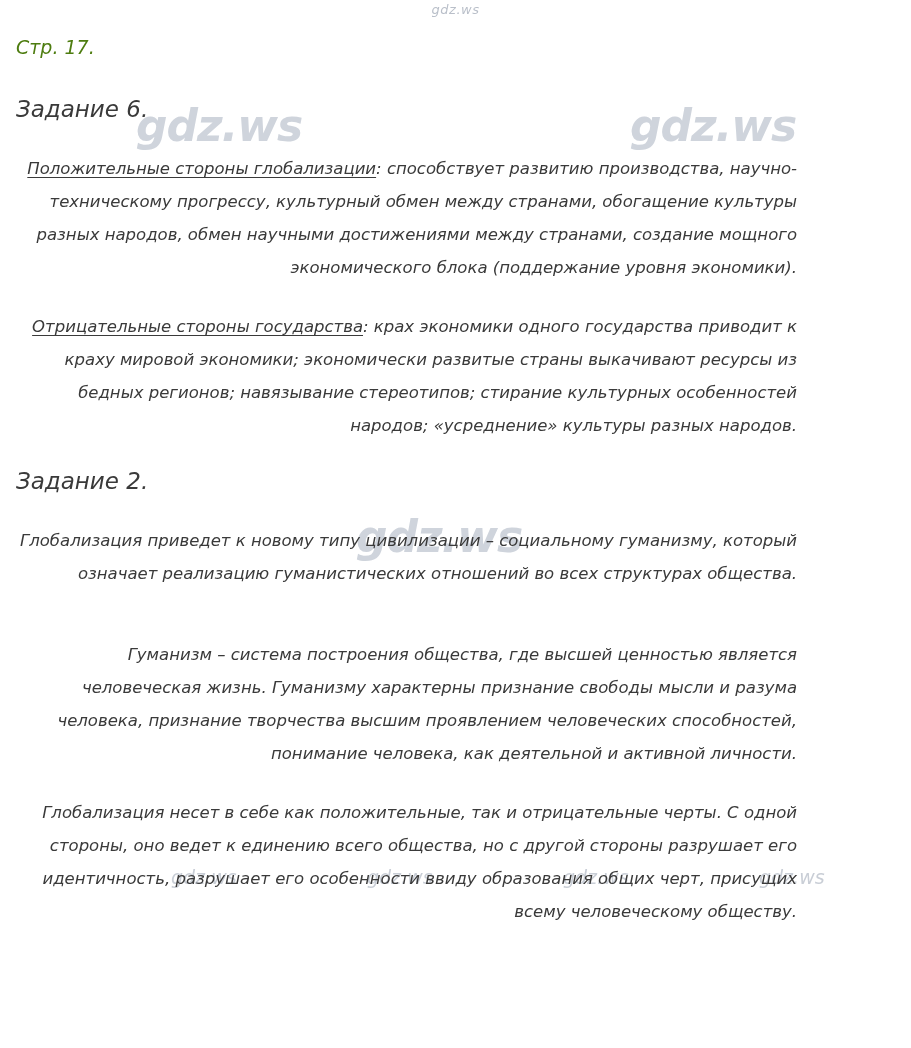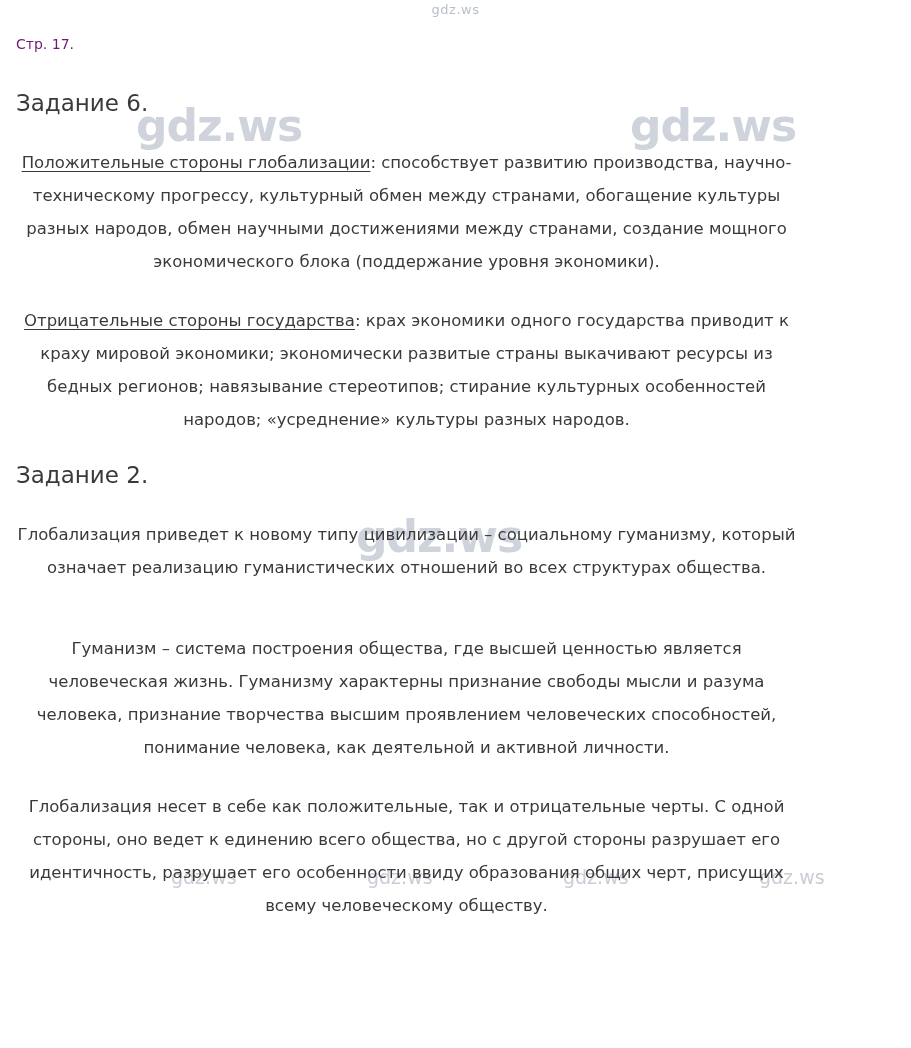--- a/index.html
+++ b/index.html
@@ -13,21 +13,22 @@
     font-family: "DejaVu Sans", sans-serif;
     color: #333333;
     position: relative;
     overflow: hidden;
   }
   .page {
     position: relative;
     width: 813px;
     height: 1048px;
     box-sizing: border-box;
-    padding: 1px 16px;
+    padding: 10px 16px;
+    font-style: italic;
   }
   .watermark-top {
     position: absolute;
     top: 2px;
     left: 0;
     width: 911px;
     text-align: center;
     font-size: 13px;
     color: #b9bfc9;
     letter-spacing: 0.5px;
@@ -48,36 +49,36 @@
     color: #c9ced6;
     pointer-events: none;
     user-select: none;
   }
   .content {
     position: relative;
     z-index: 2;
     padding-top: 26px;
   }
   .page-num {
-    font-size: 14px;
-    color: #701a75;
-    margin: 9px 0 38px 0;
+    font-size: 19px;
+    color: #4d7c0f;
+    margin: 0 0 38px 0;
     font-weight: normal;
   }
   .task-title {
     font-size: 23px;
     color: #3a3a3a;
     margin: 0 0 30px 0;
   }
   .para {
     font-size: 16.5px;
     line-height: 2.0;
     color: #3a3a3a;
     margin: 0 0 26px 0;
-    text-align: center;
+    text-align: right;
   }
   .para.tight {
     margin-bottom: 32px;
   }
   .underline-lead {
     text-decoration: underline;
     text-underline-offset: 3px;
   }
   .spacer-lg { height: 22px; }
 </style>

